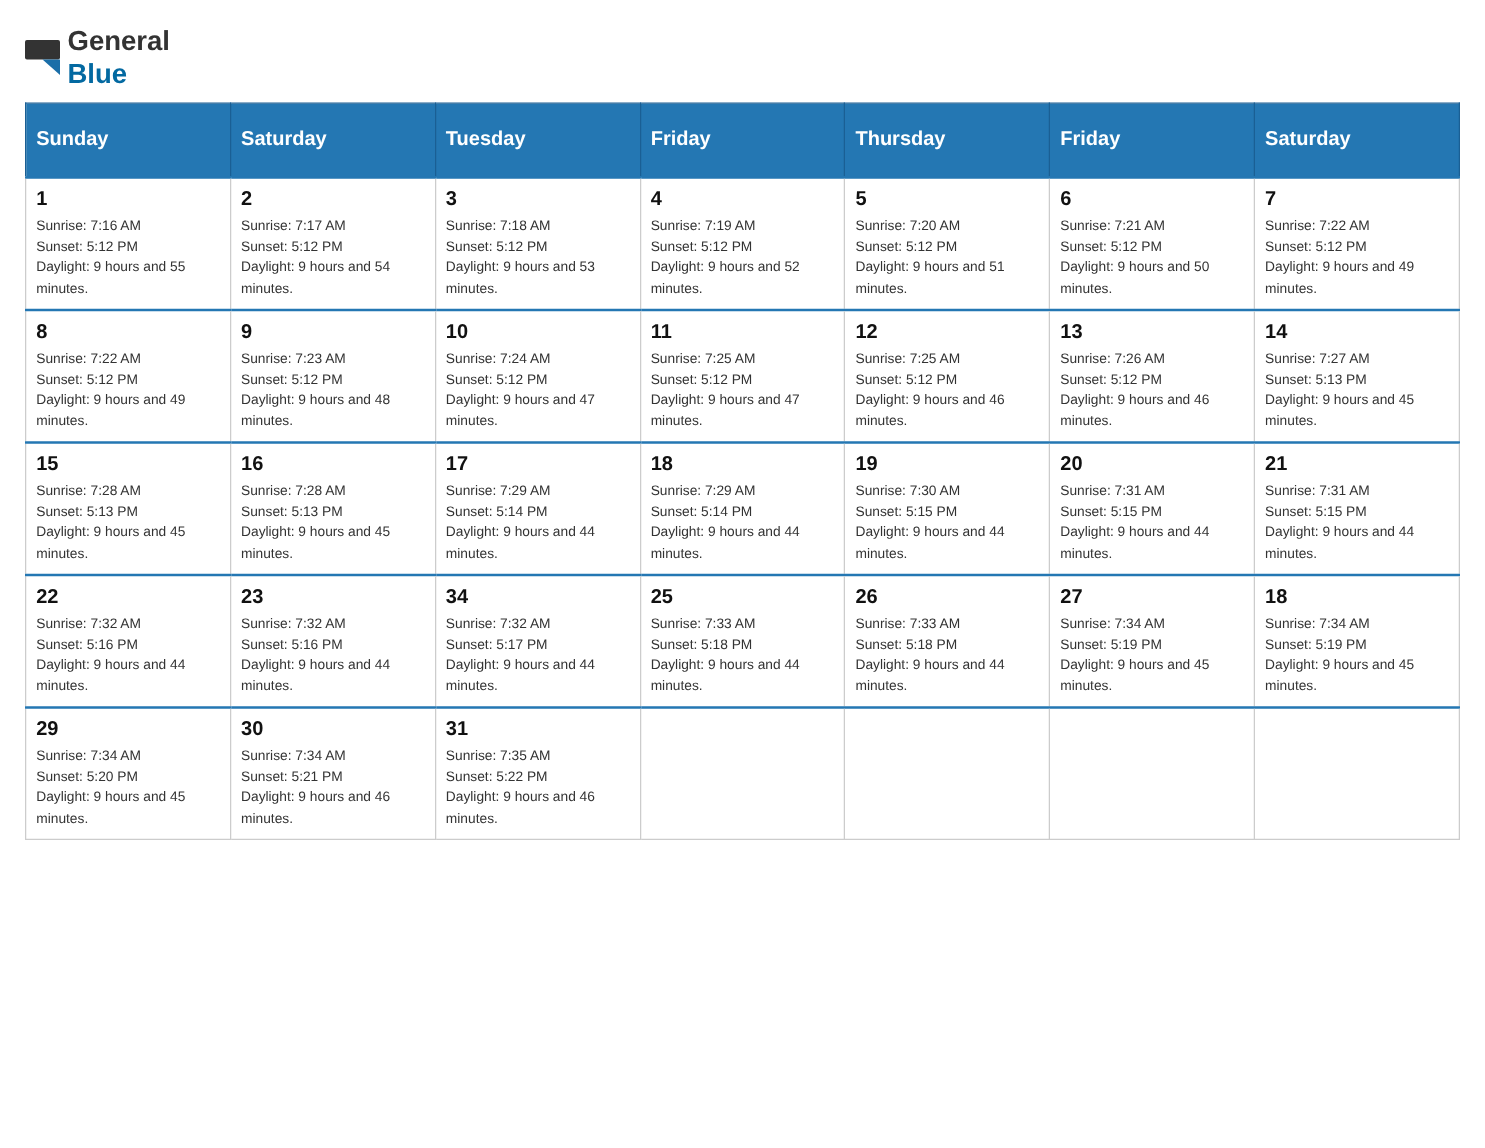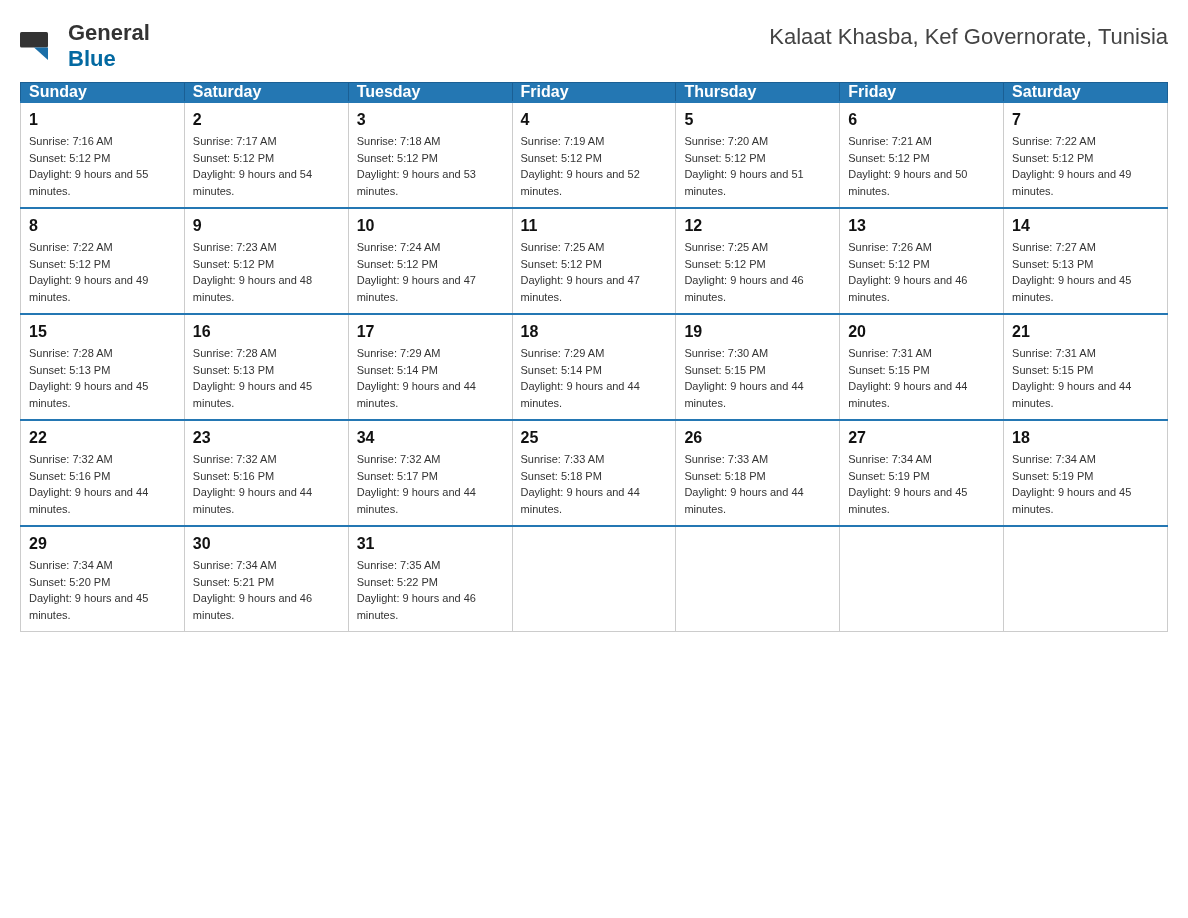--- a/index.html
+++ b/index.html
@@ -12,21 +12,21 @@
     }
     .header-row {
       display: flex;
       justify-content: space-between;
       align-items: flex-start;
       margin-bottom: 10px;
     }
     .logo {
       display: flex;
       align-items: center;
-      gap: 20px;
+      gap: 6px;
     }
     .logo-text-general {
       font-size: 22px;
       font-weight: bold;
       color: #333;
     }
     .logo-text-blue {
       font-size: 22px;
       font-weight: bold;
       color: #0369a1;
@@ -52,21 +52,21 @@
     .calendar-table {
       width: 100%;
       border-collapse: collapse;
       margin-top: 10px;
     }
     .calendar-table th {
       background-color: #2477b3;
       color: #fff;
       font-size: 16px;
       font-weight: bold;
-      padding: 0 8px;
+      padding: 20px 8px;
       text-align: left;
       border: 1px solid #1a5f94;
     }
     .calendar-table td {
       vertical-align: top;
       border: 1px solid #ccc;
       padding: 8px;
       width: calc(100% / 7);
       font-size: 13px;
       color: #333;
@@ -99,21 +99,20 @@
     <svg class="logo-icon" viewBox="0 0 36 36">
       <rect x="0" y="0" width="36" height="20" rx="2" fill="#333"></rect>
       <polygon points="18,20 36,20 36,36" fill="#1a6ea8"></polygon>
     </svg>
     <div>
       <span class="logo-text-general">General</span><br>
       <span class="logo-text-blue">Blue</span>
     </div>
   </div>
   <div class="title-block">
-    <div class="location-title">Kalaat Khasba, Kef Governorate, Tunisia</div>
   </div>
 </div>
 
 <table class="calendar-table">
   <thead>
     <tr>
       <th>Sunday</th>
       <th>Saturday</th>
       <th>Tuesday</th>
       <th>Friday</th>

